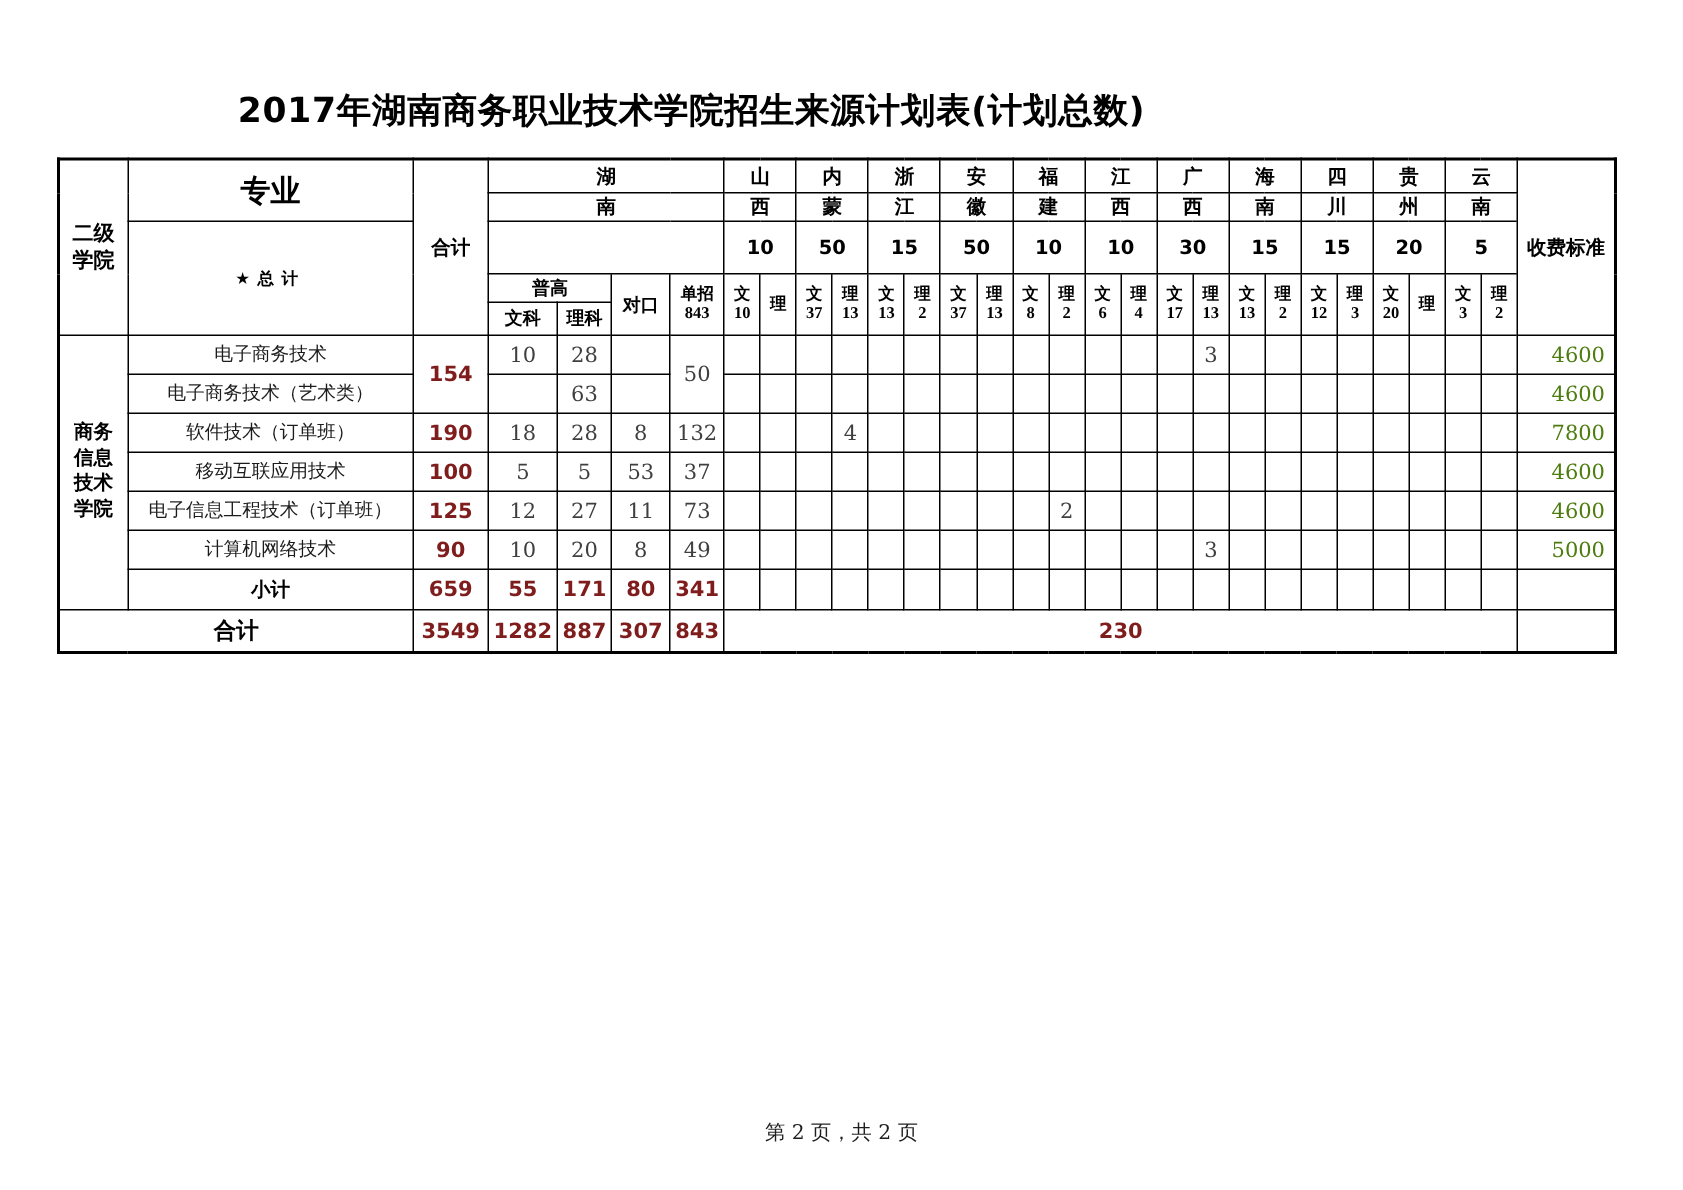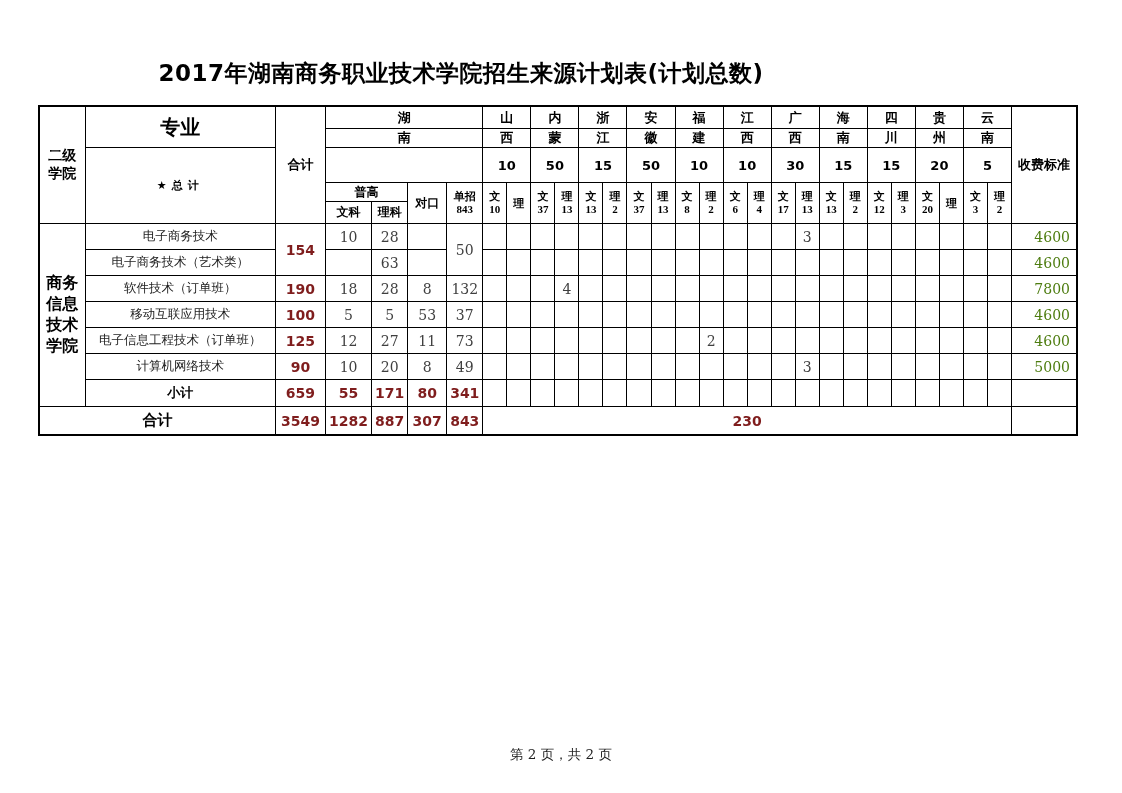--- a/index.html
+++ b/index.html
@@ -40,21 +40,21 @@
   tr.brow  td { height: 25px; }
   tr.brow-sub td { height: 26px; }
   tr.brow-grand td { height: 27px; }
 
   .hb   { font-weight: bold; font-size: 13px; }
   .hb14 { font-weight: bold; font-size: 14px; }
   .hb12 { font-weight: bold; font-size: 12px; }
   .sub  { font-weight: bold; font-size: 11px; line-height: 1.15; white-space: pre-line; font-family: Liberation Serif, serif; }
   .pre  { white-space: pre-line; }
   .star { font-weight: bold; font-size: 11px; letter-spacing: 5px; }
-  .college-v { font-weight: bold; font-size: 16px; line-height: 1.3; white-space: pre-line; }
+  .college-v { font-weight: bold; font-size: 13px; line-height: 1.3; white-space: pre-line; }
   .major { font-family: "DejaVu Serif", serif; font-size: 12.5px; color: #1c1c1c; }
   .num   { font-family: "DejaVu Serif", serif; font-size: 14px; color: #3f3f3f; }
   .numb  { font-weight: bold; font-size: 14px; color: #7f1d1d; }
   .fee   { font-family: "DejaVu Serif", serif; font-size: 14px; color: #4d7c0f;
            text-align: right !important; padding-right: 6px !important; }
   .page-footer {
     position: absolute;
     top: 746px; left: 0; width: 1122px;
     text-align: center;
     font-family: "DejaVu Serif", serif;

